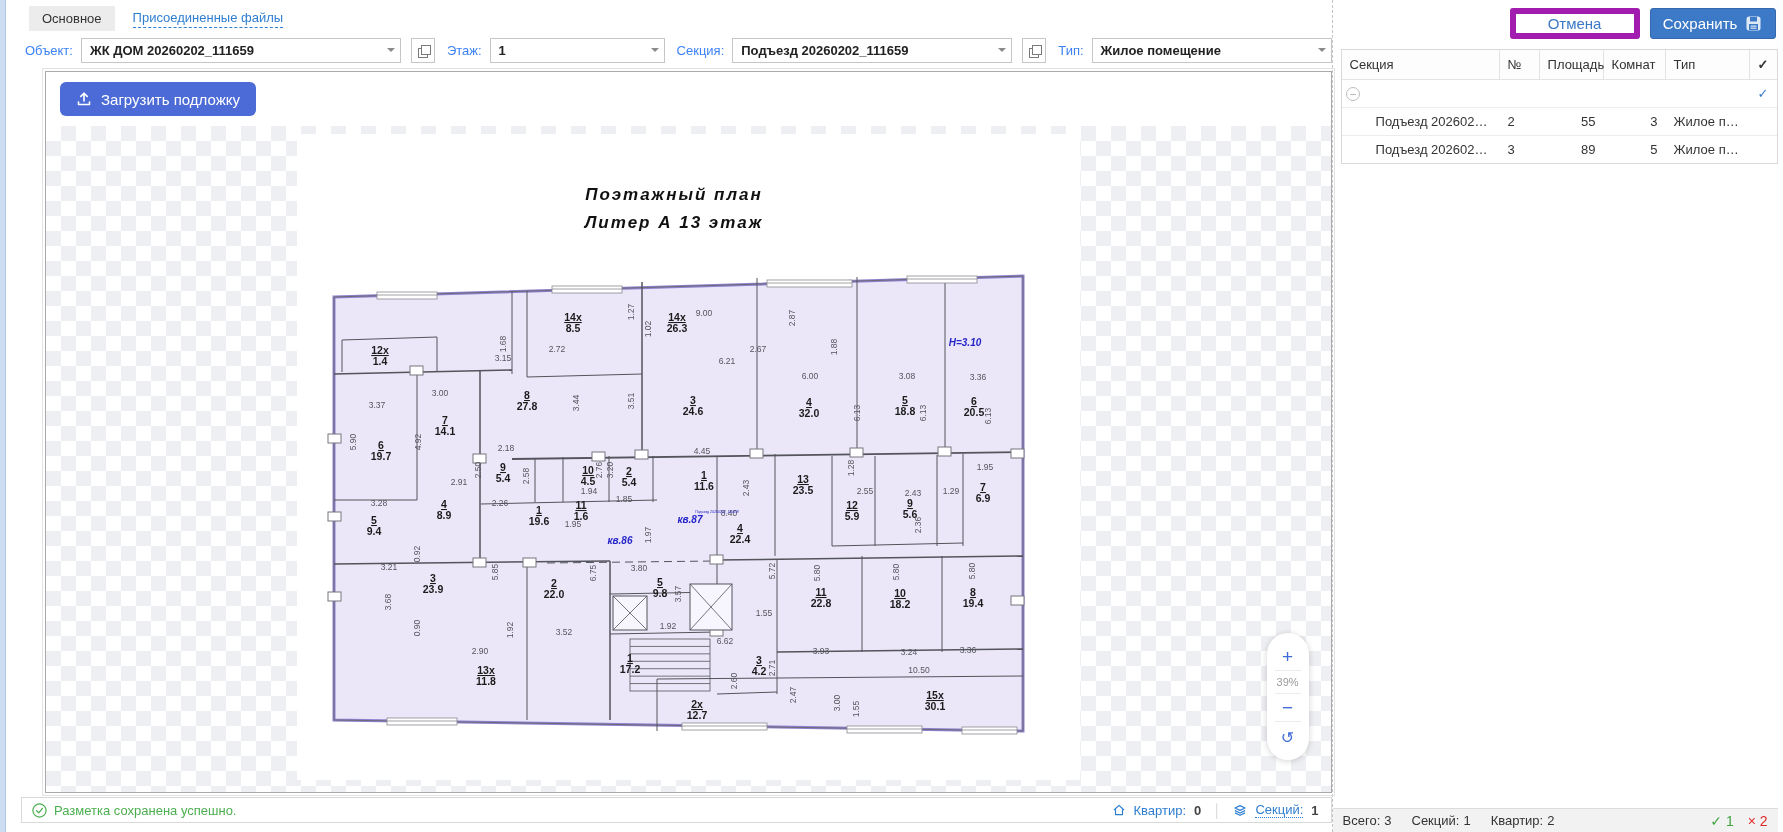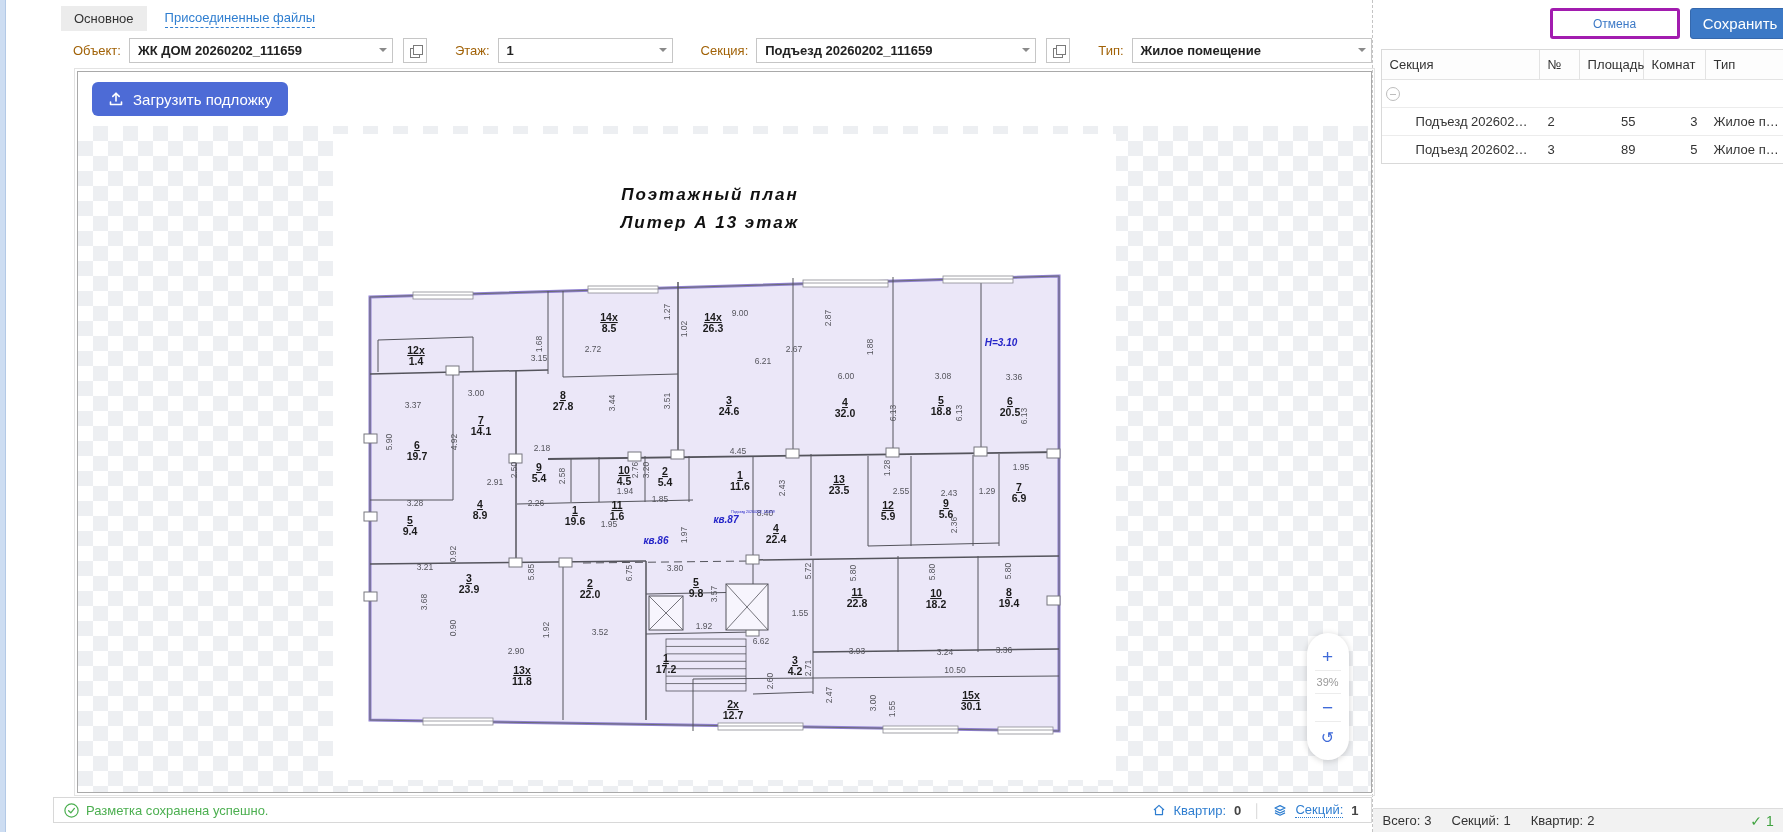--- a/index.html
+++ b/index.html
@@ -2,37 +2,37 @@
 <html><head>
 <meta charset="utf-8">
 <style>
   * { box-sizing: border-box; }
   html,body { margin:0; padding:0; }
   body {
     width:1783px; height:832px; overflow:hidden; position:relative;
     font-family:"Liberation Sans", sans-serif; font-size:13px; color:#333; background:#fff;
   }
   .left-strip { position:absolute; left:0; top:0; bottom:0; width:6px; background:#cdddf2; border-right:1px solid #b3c9e6; }
-  .app { position:absolute; left:7px; top:0; right:0; bottom:0; display:flex;padding-left:32px; }
+  .app { position:absolute; left:7px; top:0; right:0; bottom:0; display:flex; }
 
   
   .left-col { flex:0 0 1322px; display:flex; flex-direction:column; padding:4px 0 0 14px; }
   .tabs-row { height:28px; display:flex; align-items:center; gap:18px; padding-left:8px; }
   .tab-active { background:#ececec; color:#333; padding:5px 13px; cursor:default; }
   .tab-link { color:#2f7ed0; border-bottom:1px dashed #2f7ed0; padding:2px 0; cursor:pointer; }
   .toolbar-row { height:36px; display:flex; align-items:center; gap:8px; }
-  .tb-label { color:#a16207; margin-left:20px; }
+  .tb-label { color:#3b82f6; margin-left:4px; }
   .field { display:flex; align-items:center; border:1px solid #c6c6c6; height:25px; background:#fff; }
   .field .val { flex:1; padding:0 8px; font-weight:bold; color:#222; white-space:nowrap; overflow:hidden; }
   .caret { width:18px; align-self:stretch; display:flex; align-items:center; justify-content:center; }
   .caret::after { content:""; border:4px solid transparent; border-top-color:#8a8a8a; margin-top:4px; }
   .ext-btn { width:24px; height:25px; border:1px solid #c6c6c6; background:#fff; margin-left:2px; position:relative; cursor:pointer; }
   .ext-btn::before { content:""; position:absolute; left:6px; top:9px; width:8px; height:8px; border:1px solid #7a7a7a; background:#fff; }
   .ext-btn::after { content:""; position:absolute; left:9px; top:6px; width:8px; height:8px; border:1px solid #7a7a7a; background:#fff; }
-  .f-object { width:264px; } .f-floor { width:175px; } .f-section { width:280px; } .f-type { width:240px; }
+  .f-object { width:320px; } .f-floor { width:175px; } .f-section { width:280px; } .f-type { width:240px; }
 
   .canvas-wrap { flex:1; margin:3px 0 4px 24px; border:1px solid #a9a9a9; outline:1px solid #e3e3e3; outline-offset:2px; display:flex; flex-direction:column; position:relative; background:#fff; overflow:hidden; }
   .canvas-toolbar { height:54px; display:flex; align-items:center; padding-left:14px; background:#fff; }
   .upload-btn { height:34px; padding:0 16px; background:#4d6bd6; color:#fff; border:none; border-radius:6px; font-family:inherit; font-size:15px; display:flex; align-items:center; gap:9px; cursor:pointer; }
   .checker { flex:1; position:relative; display:flex; justify-content:center; align-items:flex-start; padding-top:8px;
     background-color:#fff;
     background-image:
       linear-gradient(45deg,#edeff2 25%,transparent 25%,transparent 75%,#edeff2 75%),
       linear-gradient(45deg,#edeff2 25%,transparent 25%,transparent 75%,#edeff2 75%);
     background-size:30px 30px; background-position:0 0,15px 15px; }
@@ -54,21 +54,21 @@
   .status-msg { color:#4caf50; margin-left:7px; }
   .sb-right { margin-left:auto; display:flex; align-items:center; gap:8px; }
   .sb-label { color:#2f7ed0; }
   .sb-label.dotted { border-bottom:1px dotted #2f7ed0; }
   .sb-val { color:#444; font-weight:bold; }
   .sb-sep { color:#d5d5d5; margin:0 4px; }
 
   
   .right-col { flex:1; border-left:1px dashed #c4c4c4; display:flex; flex-direction:column; padding:6px 8px 0 8px; }
   .actions { display:flex; justify-content:flex-end; gap:10px; padding:2px 2px 10px 0; }
-  .btn-cancel { width:130px; height:31px; background:#fff; border:3px solid #a21caf; border-radius:3px; color:#3c79c6; font-size:12px; font-family:inherit; cursor:pointer; }
+  .btn-cancel { width:130px; height:31px; background:#fff; border:6px solid #a21caf; border-radius:3px; color:#3c79c6; font-size:15px; font-family:inherit; cursor:pointer; }
   .btn-save { width:126px; height:31px; background:#3c79c6; border:1px solid #3568ad; border-radius:3px; color:#fff; font-size:15px; font-family:inherit; cursor:pointer; display:flex; align-items:center; justify-content:center; gap:8px; }
   .filters { display:flex; align-items:center; gap:12px; padding:4px 0 12px 4px; }
   .radio { width:16px; height:16px; border:2px solid #4f86d6; border-radius:50%; background:#fff; position:relative; flex:0 0 auto; cursor:pointer; }
   .radio.sel::after { content:""; position:absolute; left:3px; top:3px; width:8px; height:8px; background:#4f86d6; border-radius:50%; }
   .filters .grp { display:flex; align-items:center; gap:8px; margin-right:12px; cursor:pointer; }
   .lbl-all { color:#333; }
   .lbl-marked { color:#3fa33f; font-weight:bold; }
   .lbl-unmarked { color:#e02b2b; font-weight:bold; }
 
   .grid { border:1px solid #d9d9d9; }

